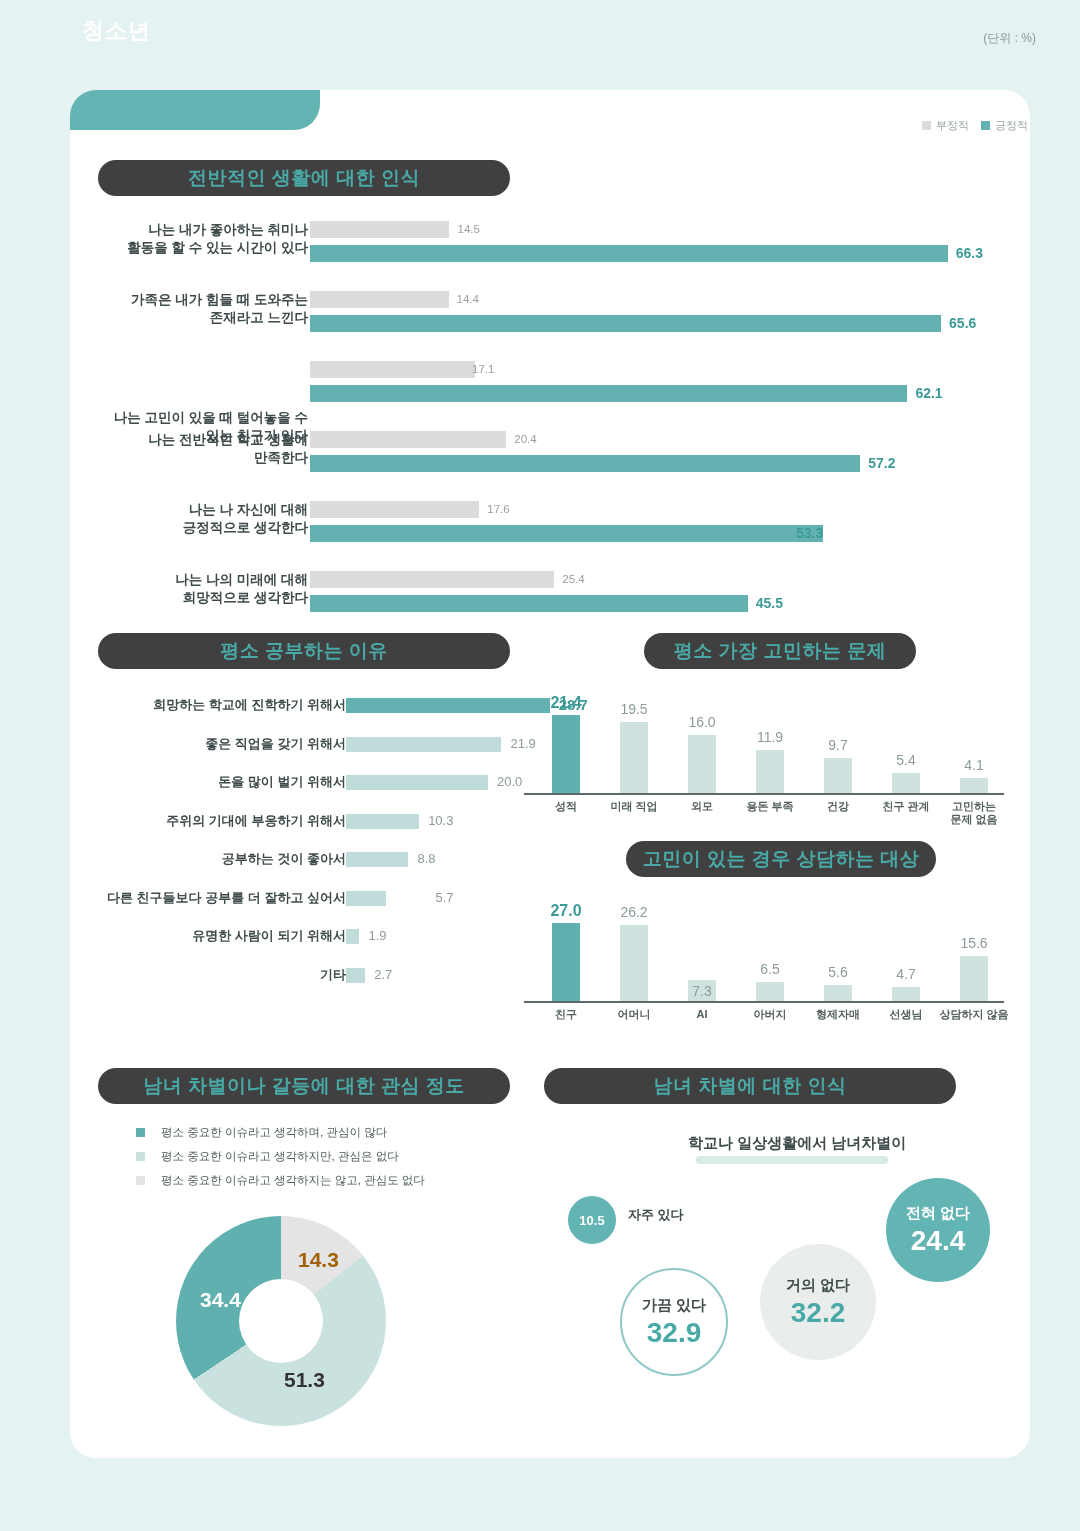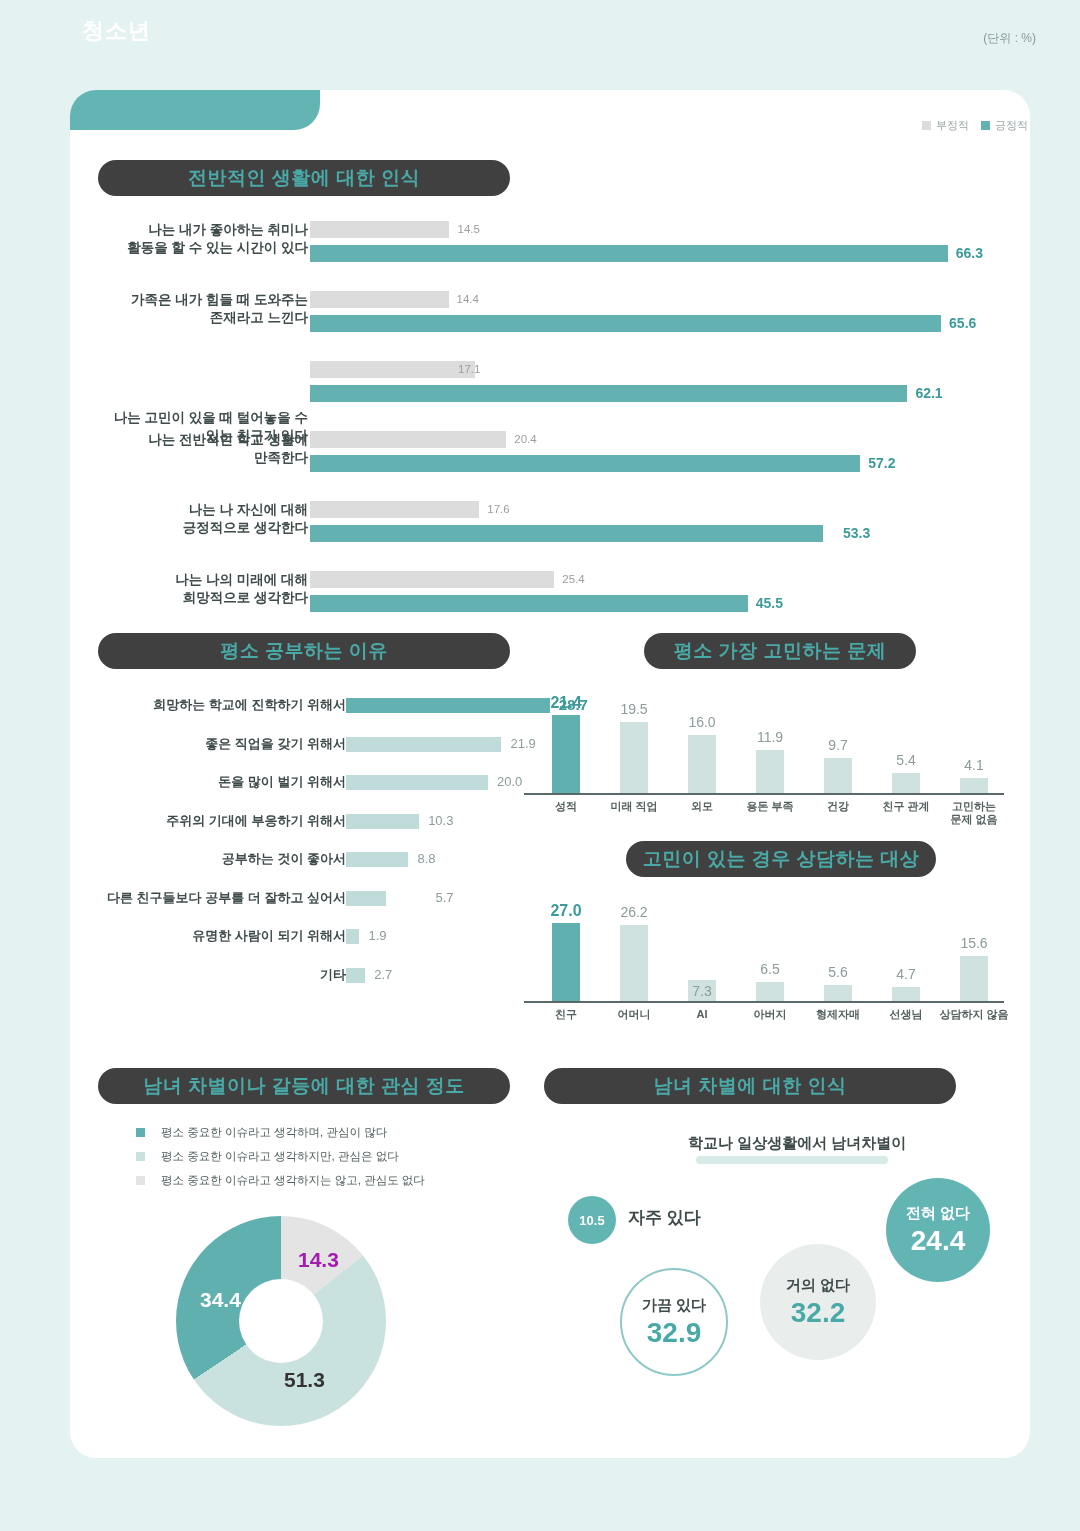--- a/index.html
+++ b/index.html
@@ -204,21 +204,21 @@
   }
   .bubble {
     position: absolute;
     border-radius: 50%;
     box-sizing: border-box;
     display: flex;
     flex-direction: column;
     align-items: center;
     justify-content: center;
   }
-  .bub-cap { position: absolute; font-size: 17px; font-weight: bold; color: #3f4b4b; }
+  .bub-cap { position: absolute; font-size: 13px; font-weight: bold; color: #3f4b4b; }
   .bub-num { font-weight: bold; }
 </style>
 </head>
 <body>
 
 <div class="page-frame">
   <div class="card"></div>
   <div class="hdr-tab"></div>
   <div class="hdr-tab-title">청소년</div>
   <div class="unit-label">(단위 : %)</div>
@@ -247,37 +247,37 @@
       <div class="bar-row" style="left: 0px; top: 283px; width: 100%; height: 70px;">
         <div class="bar-label" style="left: 50px; top: 0px;"><span>가족은 내가 힘들 때 도와주는</span><br><span>존재라고 느낀다</span></div>
         <div class="bar-neg" style="left: 302px; top: 0px; width: 138.528px;"></div>
         <div class="bval-neg" style="left: 448.528px; top: 0px;">14.4</div>
         <div class="bar-pos" style="left: 302px; top: 24px; width: 631.072px;"></div>
         <div class="bval-pos" style="left: 941.072px; top: 24px;">65.6</div>
       </div>
       <div class="bar-row" style="left: 0px; top: 353px; width: 100%; height: 70px;">
         <div class="bar-label" style="left: 50px; top: 0px; margin-top: 48px;"><span>나는 고민이 있을 때 털어놓을 수</span><br><span>있는 친구가 있다</span></div>
         <div class="bar-neg" style="left: 302px; top: 0px; width: 164.502px;"></div>
-        <div class="bval-neg" style="left: 450px; top: 0px;">17.1</div>
+        <div class="bval-neg" style="left: 464px; top: 0px;">17.1</div>
         <div class="bar-pos" style="left: 302px; top: 24px; width: 597.402px;"></div>
         <div class="bval-pos" style="left: 907.402px; top: 24px;">62.1</div>
       </div>
       <div class="bar-row" style="left: 0px; top: 423px; width: 100%; height: 70px;">
         <div class="bar-label" style="left: 50px; top: 0px;"><span>나는 전반적인 학교 생활에</span><br><span>만족한다</span></div>
         <div class="bar-neg" style="left: 302px; top: 0px; width: 196.248px;"></div>
         <div class="bval-neg" style="left: 506.248px; top: 0px;">20.4</div>
         <div class="bar-pos" style="left: 302px; top: 24px; width: 550.264px;"></div>
         <div class="bval-pos" style="left: 860.264px; top: 24px;">57.2</div>
       </div>
       <div class="bar-row" style="left: 0px; top: 493px; width: 100%; height: 70px;">
         <div class="bar-label" style="left: 50px; top: 0px;"><span>나는 나 자신에 대해</span><br><span>긍정적으로 생각한다</span></div>
         <div class="bar-neg" style="left: 302px; top: 0px; width: 169.312px;"></div>
         <div class="bval-neg" style="left: 479.312px; top: 0px;">17.6</div>
         <div class="bar-pos" style="left: 302px; top: 24px; width: 512.746px;"></div>
-        <div class="bval-pos" style="left: 835px; top: 24px; text-align: right;">53.3</div>
+        <div class="bval-pos" style="left: 788px; top: 24px; text-align: right;">53.3</div>
       </div>
       <div class="bar-row" style="left: 0px; top: 563px; width: 100%; height: 70px;">
         <div class="bar-label" style="left: 50px; top: 0px;"><span>나는 나의 미래에 대해</span><br><span>희망적으로 생각한다</span></div>
         <div class="bar-neg" style="left: 302px; top: 0px; width: 244.348px;"></div>
         <div class="bval-neg" style="left: 554.348px; top: 0px;">25.4</div>
         <div class="bar-pos" style="left: 302px; top: 24px; width: 437.71px;"></div>
         <div class="bval-pos" style="left: 747.71px; top: 24px;">45.5</div>
       </div>
     </div>
 
@@ -388,21 +388,21 @@
         <span>평소 중요한 이슈라고 생각하지만, 관심은 없다</span>
       </div>
       <div class="row">
         <span class="sw" style="background: rgb(228, 228, 228);"></span>
         <span>평소 중요한 이슈라고 생각하지는 않고, 관심도 없다</span>
       </div>
     </div>
   <div id="donut" class="donut-wrap" style="left:168px; top:1208px; width:210px; height:210px;">
       <div style="position: absolute; left: 0px; top: 0px; width: 210px; height: 210px; border-radius: 50%; background: conic-gradient(rgb(228, 228, 228) 0deg, rgb(228, 228, 228) 51.48deg, rgb(201, 225, 223) 51.48deg, rgb(201, 225, 223) 236.16deg, rgb(95, 176, 174) 236.16deg, rgb(95, 176, 174) 360deg);"></div>
       <div class="donut-hole" style="left: 63px; top: 63px; width: 84px; height: 84px;"></div>
-      <div class="donut-val" style="left: 122px; top: 32px; color: #a21caf;">14.3</div>
+      <div class="donut-val" style="left: 122px; top: 32px; color: #a16207;">14.3</div>
       <div class="donut-val" style="left: 108px; top: 152px; color: rgb(51, 51, 51);">51.3</div>
       <div class="donut-val" style="left: 24px; top: 72px; color: rgb(255, 255, 255);">34.4</div>
     </div>
 
   <div class="pill" style="left:536px; top:1060px; width:412px;">남녀 차별에 대한 인식</div>
   <div class="bub-head" style="left:680px; top:1126px;">학교나 일상생활에서 남녀차별이</div>
   <div class="bub-underline" style="left:688px; top:1148px; width:192px;"></div>
   <div id="bubbles" style="position:absolute; left:536px; top:1160px; width:480px; height:250px;">
       <div class="bubble" style="left: 24px; top: 28px; width: 48px; height: 48px; background: rgb(99, 181, 179); border: none;">
         <div class="bub-num" style="font-size: 13px; color: rgb(255, 255, 255);">10.5</div>

